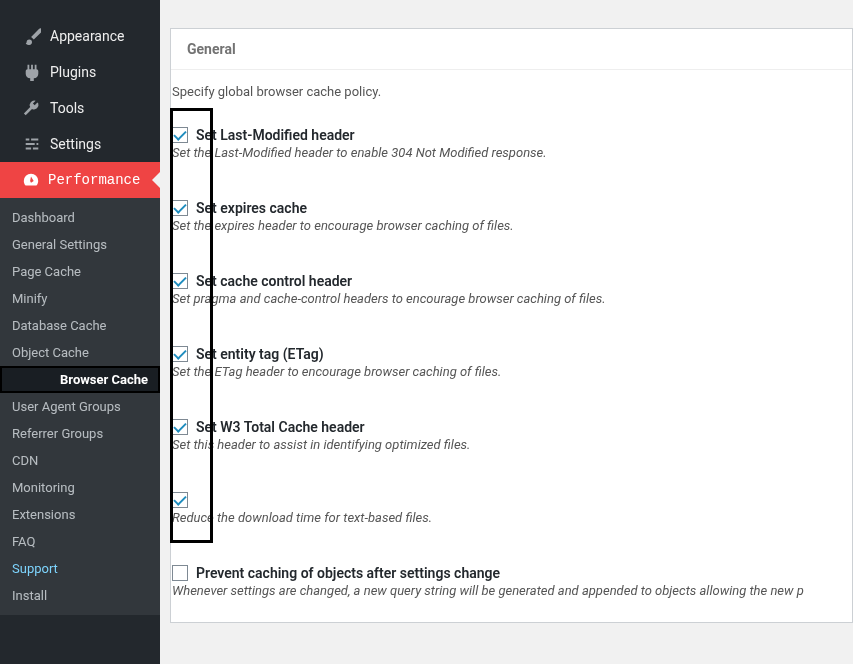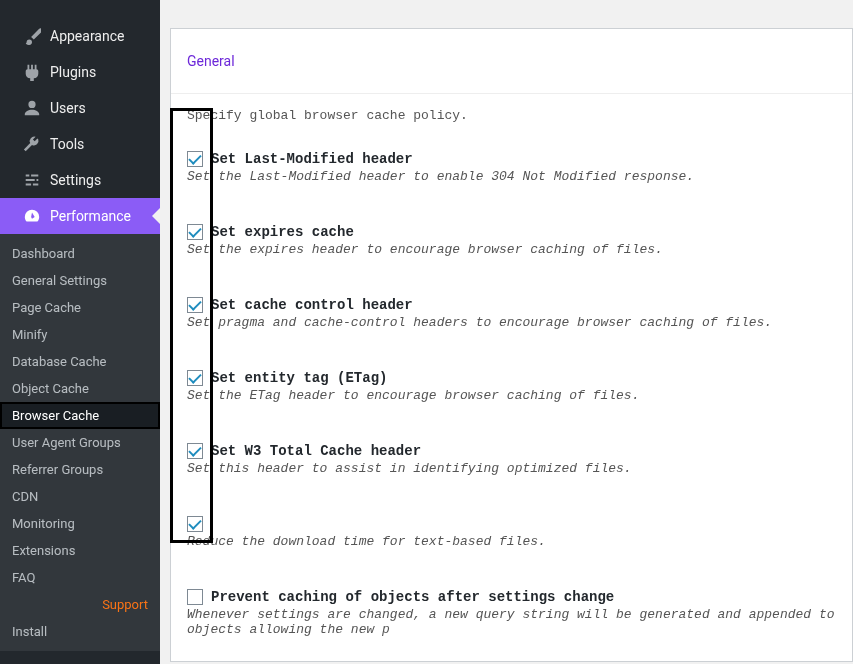--- a/index.html
+++ b/index.html
@@ -30,23 +30,24 @@
     .sidebar-main-item .icon {
       width: 20px;
       height: 20px;
       margin-right: 8px;
       display: flex;
       align-items: center;
       justify-content: center;
       color: rgba(240,245,250,.6);
     }
     .sidebar-main-item.active {
-      background: #8b5cf6;
+      background: #ef4444;
       color: #fff;
       position: relative;
+      font-family: Liberation Mono, monospace;
     }
     .sidebar-main-item.active .icon { color: #fff; }
     .sidebar-main-item.active::after {
       content: "";
       position: absolute;
       right: 0;
       top: 50%;
       transform: translateY(-50%);
       border: 8px solid transparent;
       border-right-color: #f1f1f1;
@@ -57,46 +58,47 @@
     }
     .sidebar-sub-item {
       display: block;
       padding: 6px 12px;
       font-size: 13px;
       color: rgba(240,245,250,.7);
       cursor: pointer;
     }
     .sidebar-sub-item.current {
       color: #fff;
-      font-weight: 400;
+      font-weight: 700;
       background: #191e23;
       outline: 2px solid #000;
       outline-offset: -2px;
+      text-align: right;
     }
     .sidebar-sub-item.teal { color: #1abc9c; }
-    .sidebar-sub-item.red { color: #f97316; text-align: right; }
+    .sidebar-sub-item.red { color: #7dd3fc; }
     .content {
       flex: 1;
       background: #f1f1f1;
       padding: 10px 0 0 10px;
       overflow: hidden;
     }
     .panel {
       background: #fff;
       border: 1px solid #ccd0d4;
       margin-top: 18px;
     }
     .panel-header {
-      padding: 24px 16px;
+      padding: 12px 16px;
       border-bottom: 1px solid #eee;
-      font-weight: 400;
+      font-weight: 700;
       font-size: 14px;
-      color: #6d28d9;
-    }
-    .panel-body { padding: 14px 16px; font-family: Liberation Mono, monospace; }
+      color: #737373;
+    }
+    .panel-body { padding: 14px 1px; }
     .intro {
       font-size: 13px;
       color: #555;
       margin-bottom: 28px;
     }
     .opt {
       margin-bottom: 40px;
       padding-left: 0;
     }
     .opt-row {
@@ -153,28 +155,20 @@
         </span>
         <span>Appearance</span>
       </div>
       <div class="sidebar-main-item">
         <span class="icon">
           <svg viewBox="0 0 20 20" width="18" height="18" fill="currentColor">
             <path d="M9 2v5H7V2H5v5c-1 0-2 1-2 2v3c0 3 2 5 5 5v3h4v-3c3 0 5-2 5-5V9c0-1-1-2-2-2V2h-2v5h-2V2H9z"></path>
           </svg>
         </span>
         <span>Plugins</span>
-      </div>
-      <div class="sidebar-main-item">
-        <span class="icon">
-          <svg viewBox="0 0 20 20" width="18" height="18" fill="currentColor">
-            <path d="M10 10a4 4 0 100-8 4 4 0 000 8zm0 2c-4 0-8 2-8 5v1h16v-1c0-3-4-5-8-5z"></path>
-          </svg>
-        </span>
-        <span>Users</span>
       </div>
       <div class="sidebar-main-item">
         <span class="icon">
           <svg viewBox="0 0 20 20" width="18" height="18" fill="currentColor">
             <path d="M17 5a5 5 0 01-7 6l-7 7-2-2 7-7a5 5 0 016-7l-3 3 2 2 3-3c.5.3.8.6 1 1z"></path>
           </svg>
         </span>
         <span>Tools</span>
       </div>
       <div class="sidebar-main-item">

